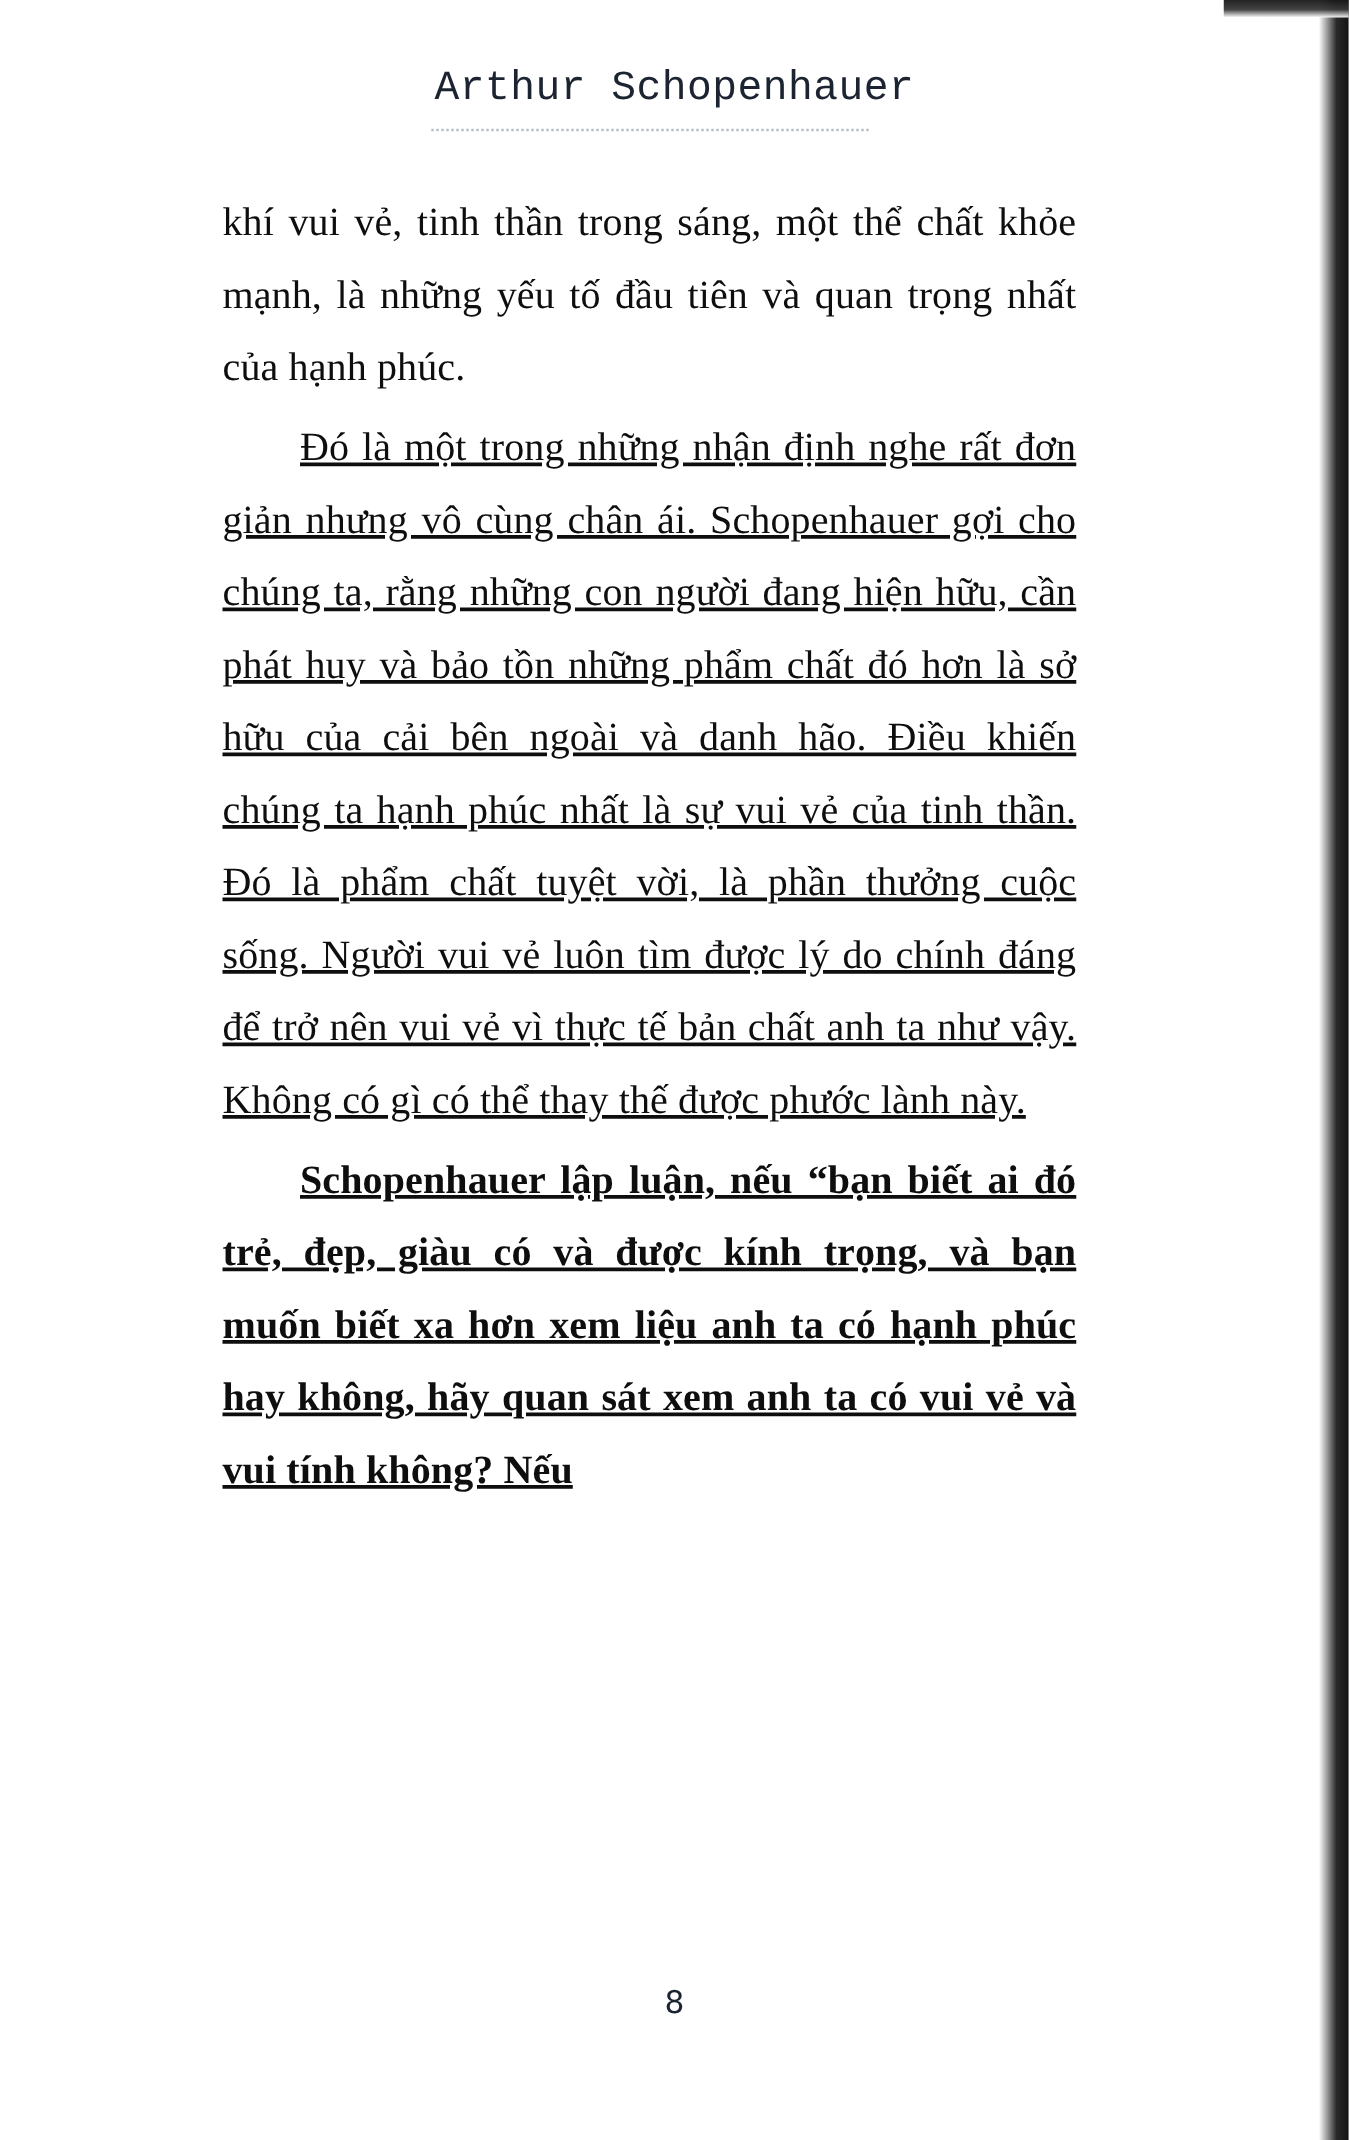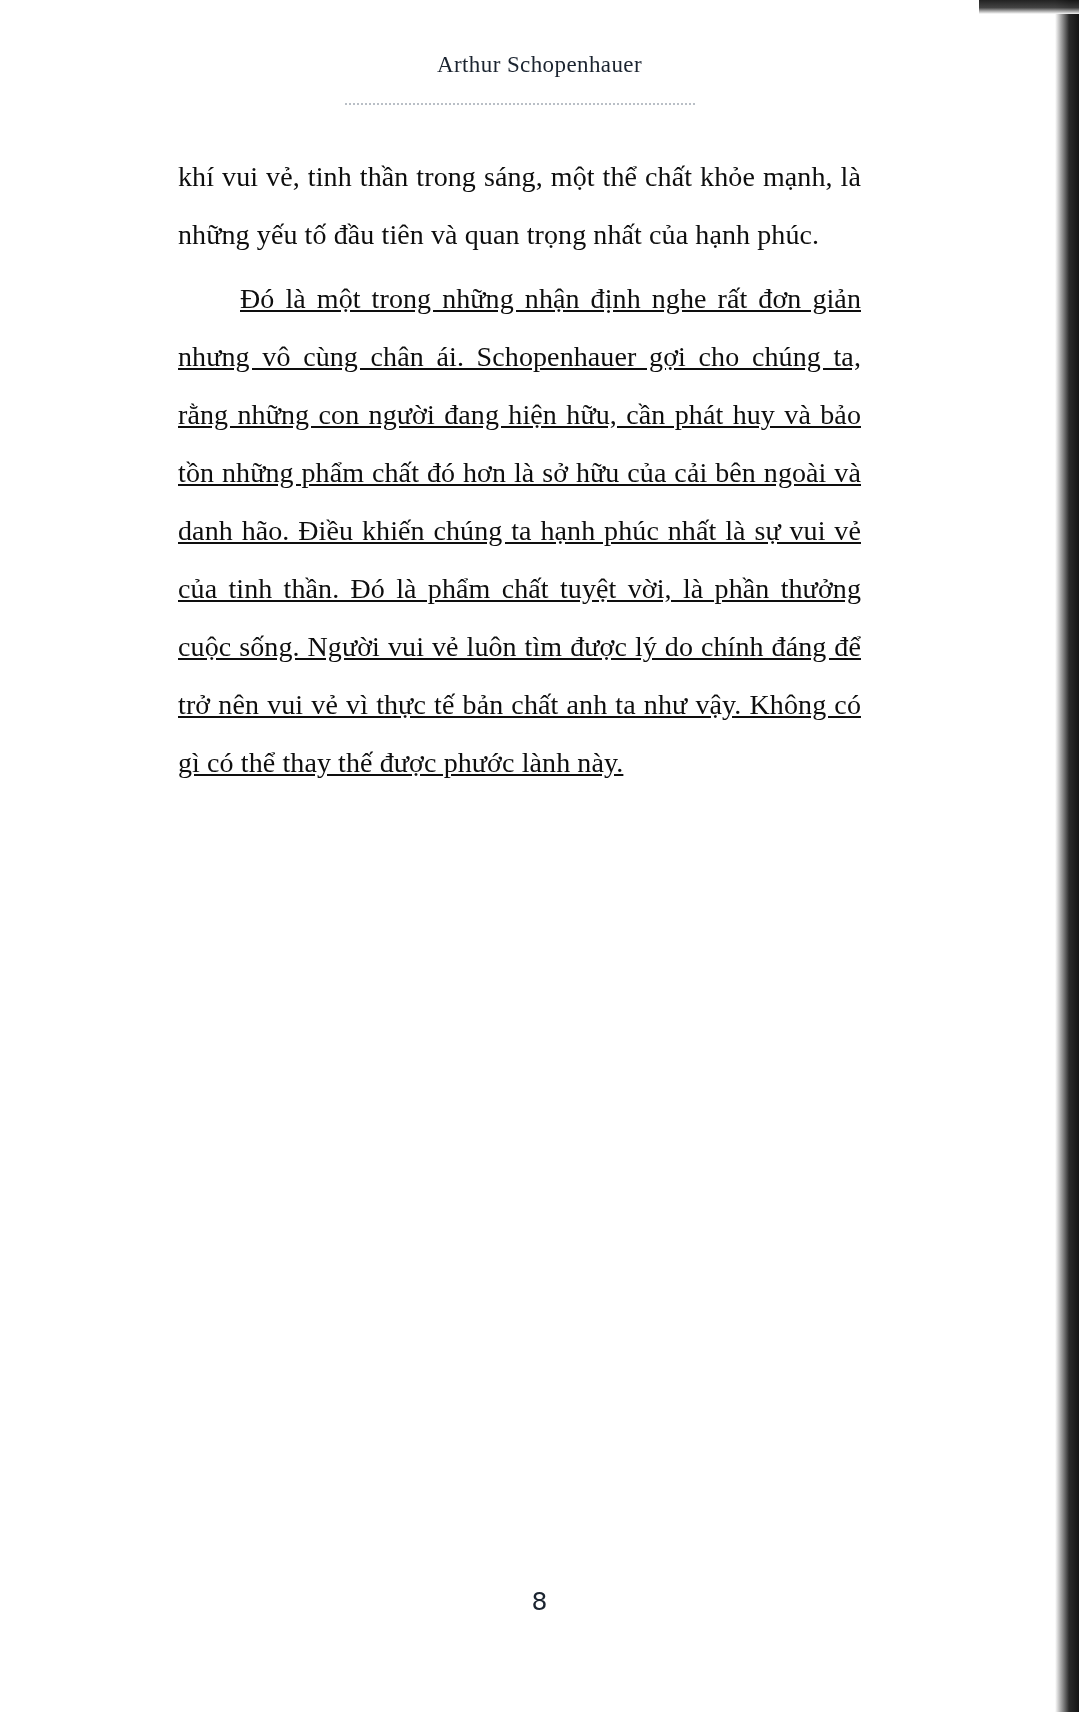--- a/index.html
+++ b/index.html
@@ -43,22 +43,22 @@
 
   
   .running-head {
     position: absolute;
     top: 52px;
     left: 0;
     right: 0;
     text-align: center;
   }
   .running-head-title {
-    font-family: Liberation Serif, serif;
-    font-size: 23px;
+    font-family: Liberation Mono, monospace;
+    font-size: 33px;
     letter-spacing: .4px;
     color: #1b2430;
     font-weight: 400;
   }
   .head-rule {
     position: absolute;
     top: 103px;
     left: 345px;
     width: 350px;
     height: 2px;
@@ -67,21 +67,21 @@
 
   
   .text-block {
     position: absolute;
     top: 148px;
     left: 178px;
     width: 683px;
   }
   .para {
     margin: 0 0 6px 0;
-    font-size: 28px;
+    font-size: 32px;
     line-height: 58px;
     text-align: justify;
     text-justify: inter-word;
     color: #0e0e0e;
     letter-spacing: .1px;
   }
   .para.indent {
     text-indent: 62px;
     text-decoration: underline;
   }
@@ -114,20 +114,21 @@
     <span class="running-head-title">Arthur Schopenhauer</span>
   </div>
 
   <div class="head-rule"></div>
 
   <div class="text-block">
     <p class="para first">khí vui vẻ, tinh thần trong sáng, một thể chất khỏe mạnh, là những yếu tố đầu tiên và quan trọng nhất của hạnh phúc.</p>
 
     <p class="para indent">Đó là một trong những nhận định nghe rất đơn giản nhưng vô cùng chân ái. Schopenhauer gợi cho chúng ta, rằng những con người đang hiện hữu, cần phát huy và bảo tồn những phẩm chất đó hơn là sở hữu của cải bên ngoài và danh hão. Điều khiến chúng ta hạnh phúc nhất là sự vui vẻ của tinh thần. Đó là phẩm chất tuyệt vời, là phần thưởng cuộc sống. Người vui vẻ luôn tìm được lý do chính đáng để trở nên vui vẻ vì thực tế bản chất anh ta như vậy. Không có gì có thể thay thế được phước lành này.</p>
 
+    <p class="para indent bold">Schopenhauer lập luận, nếu “bạn biết ai đó trẻ, đẹp, giàu có và được kính trọng, và bạn muốn biết xa hơn xem liệu anh ta có hạnh phúc hay không, hãy quan sát xem anh ta có vui vẻ và vui tính không? Nếu</p>
   </div>
 
   <div class="folio">8</div>
 
 </div>
 
 <div class="page-edge"></div>
 <div class="page-edge-top"></div>
 
 </body></html>

